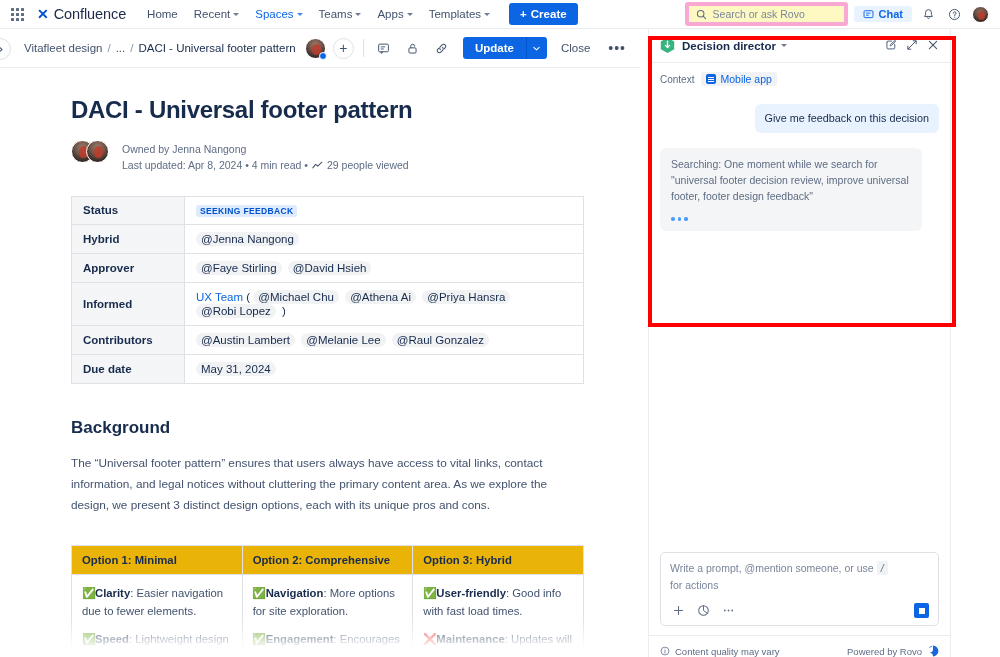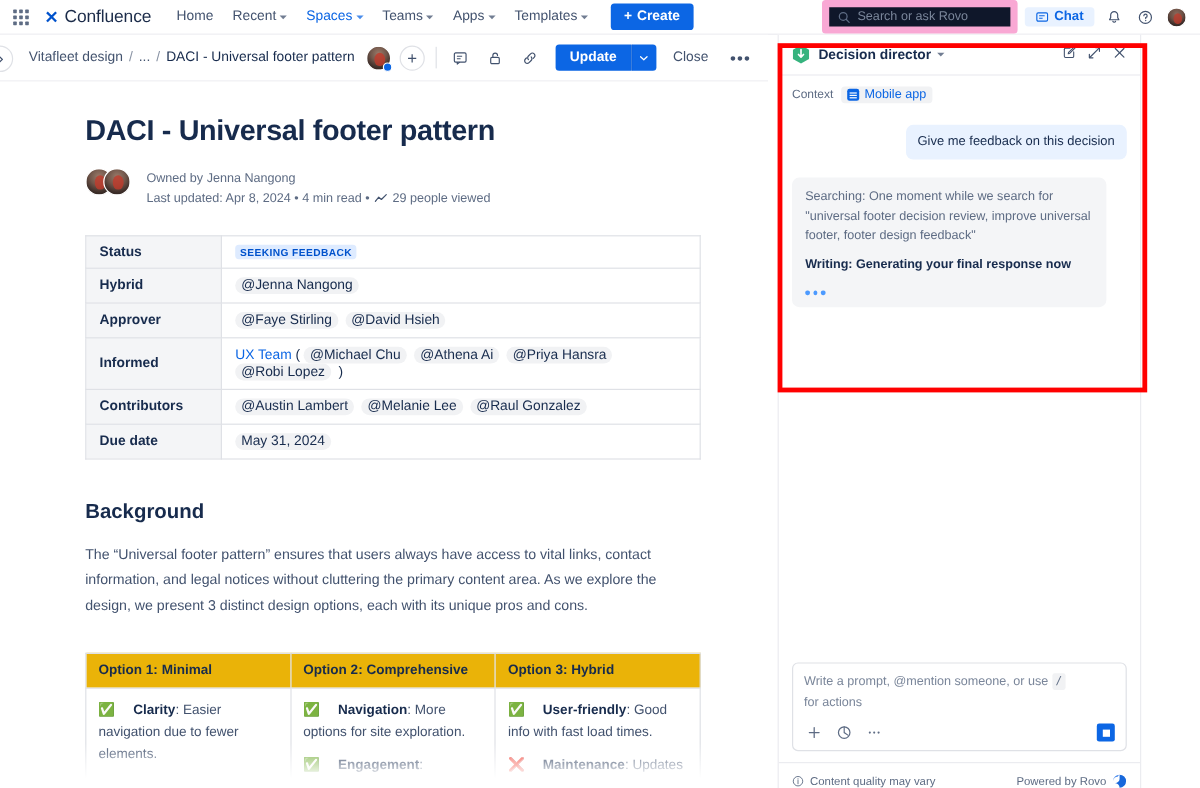--- a/index.html
+++ b/index.html
@@ -33,22 +33,22 @@
   }
   .nav-item.active { color:#0c66e4; }
   .caret { width:0;height:0;border-left:3px solid transparent;border-right:3px solid transparent;border-top:3.5px solid currentColor; opacity:.75; }
   .create-btn {
     background:#0c66e4; color:#fff; font-size:11.5px; font-weight:600;
     border-radius:3px; padding:5px 11px; margin-left:12px; display:flex; align-items:center; gap:4px;
     cursor:pointer; border:none;
   }
   .nav-right { margin-left:auto; display:flex; align-items:center; gap:6px; padding-right:10px; }
   .searchbox {
-    width:163px; height:21px; border:6px solid #f9a8d4; border-radius:3px;
-    display:flex; align-items:center; gap:6px; padding:8px 7px; background:#0f172a;
+    width:163px; height:21px; border:4px solid #f9a8d4; border-radius:3px;
+    display:flex; align-items:center; gap:6px; padding:8px 7px; background:#fef9c3;
   }
   .searchbox span.ph { font-size:10.5px; color:#7a869a; }
   .chat-pill {
     display:flex; align-items:center; gap:5px; background:#e9f2ff; color:#0c66e4;
     font-size:11px; font-weight:600; border-radius:3px; padding:2px 9px; cursor:pointer;
   }
   .icon-btn { width:20px;height:20px;display:flex;align-items:center;justify-content:center;border-radius:50%;cursor:pointer; }
   .avatar-sm {
     width:17px;height:17px;border-radius:50%;
     background:radial-gradient(circle at 50% 32%, #8b6b5d 0%, #6b4f44 42%, #3b2c28 70%, #2b2220 100%);
@@ -111,21 +111,21 @@
   .linktext{color:#0c66e4;cursor:pointer;}
 
   .doc h2{font-size:17px;font-weight:600;color:#172b4d;margin:0 0 15px 0;}
   .para{font-size:11.8px;line-height:1.82;color:#42526e;width:513px;margin-bottom:28px;}
 
   table.opts{border-collapse:collapse;width:513px;table-layout:fixed;}
   table.opts th{border:1px solid #dfe1e6;background:#eab308;text-align:left;font-size:11.3px;font-weight:700;color:#172b4d;padding:8px 10px;}
   table.opts td{border:1px solid #dfe1e6;padding:9px 10px;vertical-align:top;font-size:11.3px;line-height:1.62;color:#42526e;}
   .pt{margin-bottom:9px;}
   .pt:last-child{margin-bottom:0;}
-  .pt b{color:#172b4d;font-weight:700;padding-left:16px;}
+  .pt b{color:#172b4d;font-weight:700;}
   .mk{display:inline-block;width:11px;margin-right:2px;}
   .fade-bottom{position:absolute;left:0;bottom:0;width:640px;height:38px;background:linear-gradient(to bottom, rgba(255,255,255,0) 0%, #fff 78%);pointer-events:none;}
 
   
   .rovo{
     position:absolute;top:29px;left:648px;width:302px;height:628px;
     background:#fff;border-left:1px solid #ebecf0;display:flex;flex-direction:column;
   }
   .rovo-head{height:34px;display:flex;align-items:center;padding:0 11px;border-bottom:1px solid #ebecf0;flex:none;}
   .hexbadge{width:15px;height:17px;flex:none;position:relative;}
@@ -474,21 +474,20 @@
       <div class="ctx-chip">
         <span class="page-ic"></span>
         <span>Mobile app</span>
       </div>
     </div>
 
     <div class="userbubble">Give me feedback on this decision</div>
 
     <div class="aibubble">
       <div class="step">Searching: One moment while we search for "universal footer decision review, improve universal footer, footer design feedback"</div>
-      <div class="step bold">Writing: Generating your final response now</div>
       <div class="typing">
           <i></i>
           <i></i>
           <i></i>
         </div>
     </div>
   </div>
 
   <div class="rovo-foot">
     <div class="composer">

